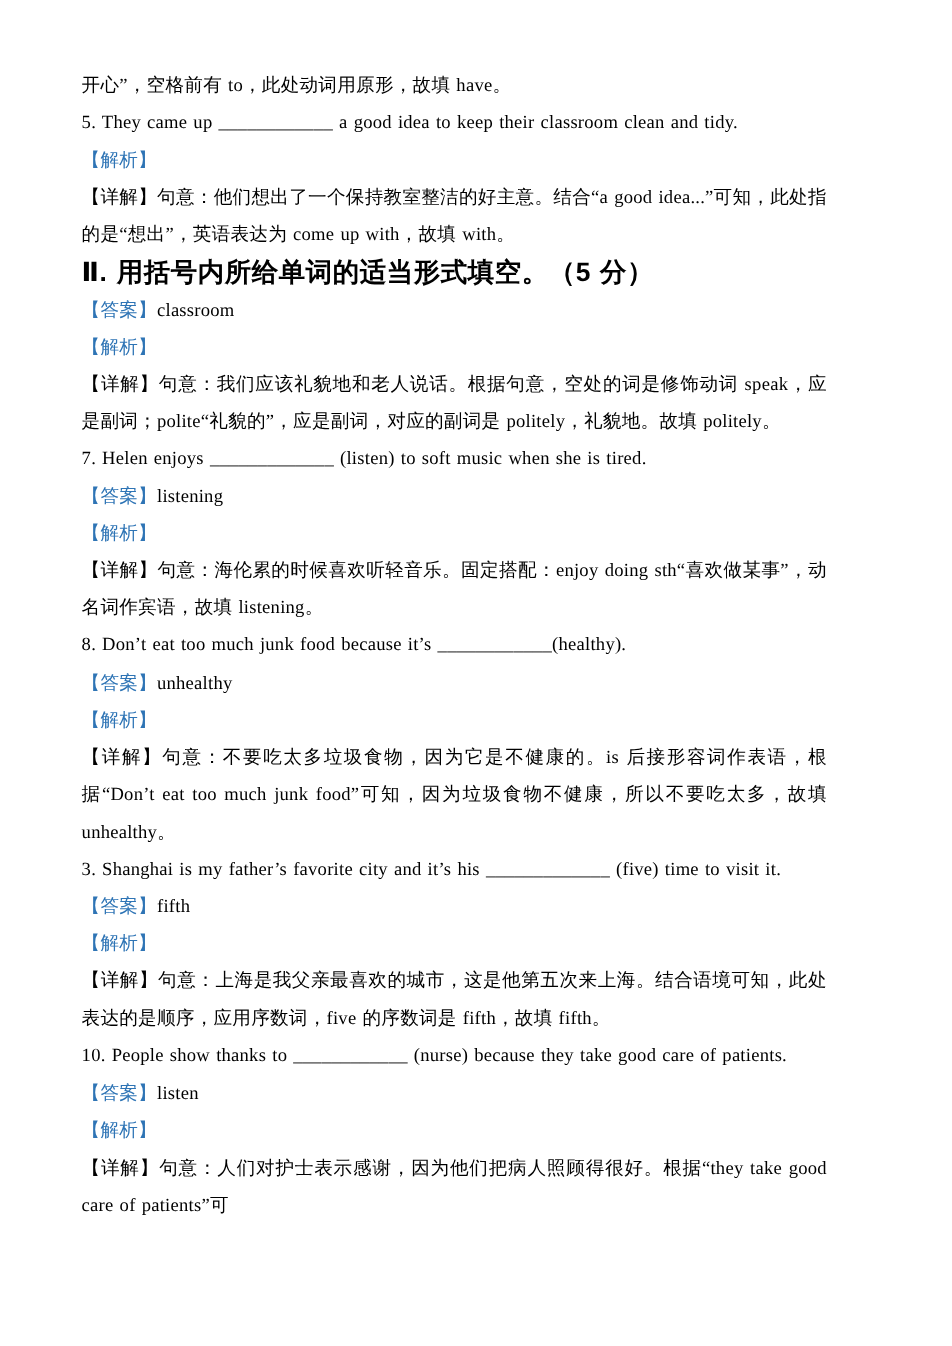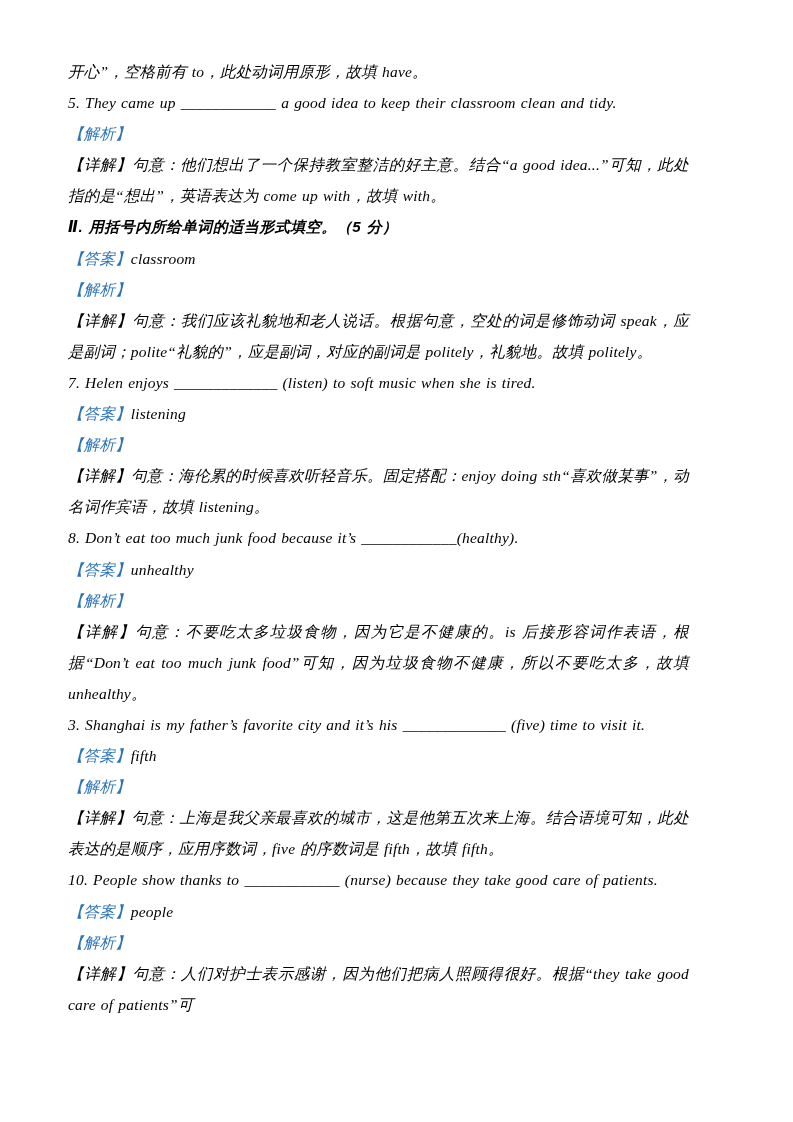--- a/index.html
+++ b/index.html
@@ -9,32 +9,31 @@
     height: 1122px;
     font-family: "Liberation Serif", "DejaVu Serif", serif;
     color: var(--text-color, #000000);
     overflow: hidden;
   }
   .page {
     width: 793px;
     height: 1050px;
     background: var(--page-bg, #ffffff);
     padding: 56px 104px 0 68px;
-    font-style: italic;
   }
   .doc-body p.para {
     font-size: 15.5px;
     line-height: 31.1px;
     text-align: justify;
     letter-spacing: 0.2px;
     word-spacing: 1px;
   }
   .doc-body p.heading {
     font-weight: bold;
-    font-size: 15px;
+    font-size: 22px;
     font-family: "Liberation Sans", "DejaVu Sans", sans-serif;
     letter-spacing: 0.5px;
   }
   .blue-label { color: var(--label-blue, #2E74B5); }
   .answer-word { color: var(--text-color, #000000); }
 </style>
 </head>
 <body>
 
 <div class="page">
@@ -53,17 +52,17 @@
       <p class="para detail">【详解】句意：海伦累的时候喜欢听轻音乐。固定搭配：enjoy doing sth“喜欢做某事”，动名词作宾语，故填 listening。</p>
       <p class="para question">8. Don’t eat too much junk food because it’s ____________(healthy).</p>
       <p class="para answer"><span class="blue-label">【答案】</span><span class="answer-word">unhealthy</span></p>
       <p class="para analysis"><span class="blue-label">【解析】</span><span class="answer-word"></span></p>
       <p class="para detail">【详解】句意：不要吃太多垃圾食物，因为它是不健康的。is 后接形容词作表语，根据“Don’t eat too much junk food”可知，因为垃圾食物不健康，所以不要吃太多，故填 unhealthy。</p>
       <p class="para question">3. Shanghai is my father’s favorite city and it’s his _____________ (five) time to visit it.</p>
       <p class="para answer"><span class="blue-label">【答案】</span><span class="answer-word">fifth</span></p>
       <p class="para analysis"><span class="blue-label">【解析】</span><span class="answer-word"></span></p>
       <p class="para detail">【详解】句意：上海是我父亲最喜欢的城市，这是他第五次来上海。结合语境可知，此处表达的是顺序，应用序数词，five 的序数词是 fifth，故填 fifth。</p>
       <p class="para question">10. People show thanks to ____________ (nurse) because they take good care of patients.</p>
-      <p class="para answer"><span class="blue-label">【答案】</span><span class="answer-word">people</span></p>
+      <p class="para answer"><span class="blue-label">【答案】</span><span class="answer-word">listen</span></p>
       <p class="para analysis"><span class="blue-label">【解析】</span><span class="answer-word"></span></p>
       <p class="para detail">【详解】句意：人们对护士表示感谢，因为他们把病人照顾得很好。根据“they take good care of patients”可</p>
     </div>
 </div>
 
 </body></html>

